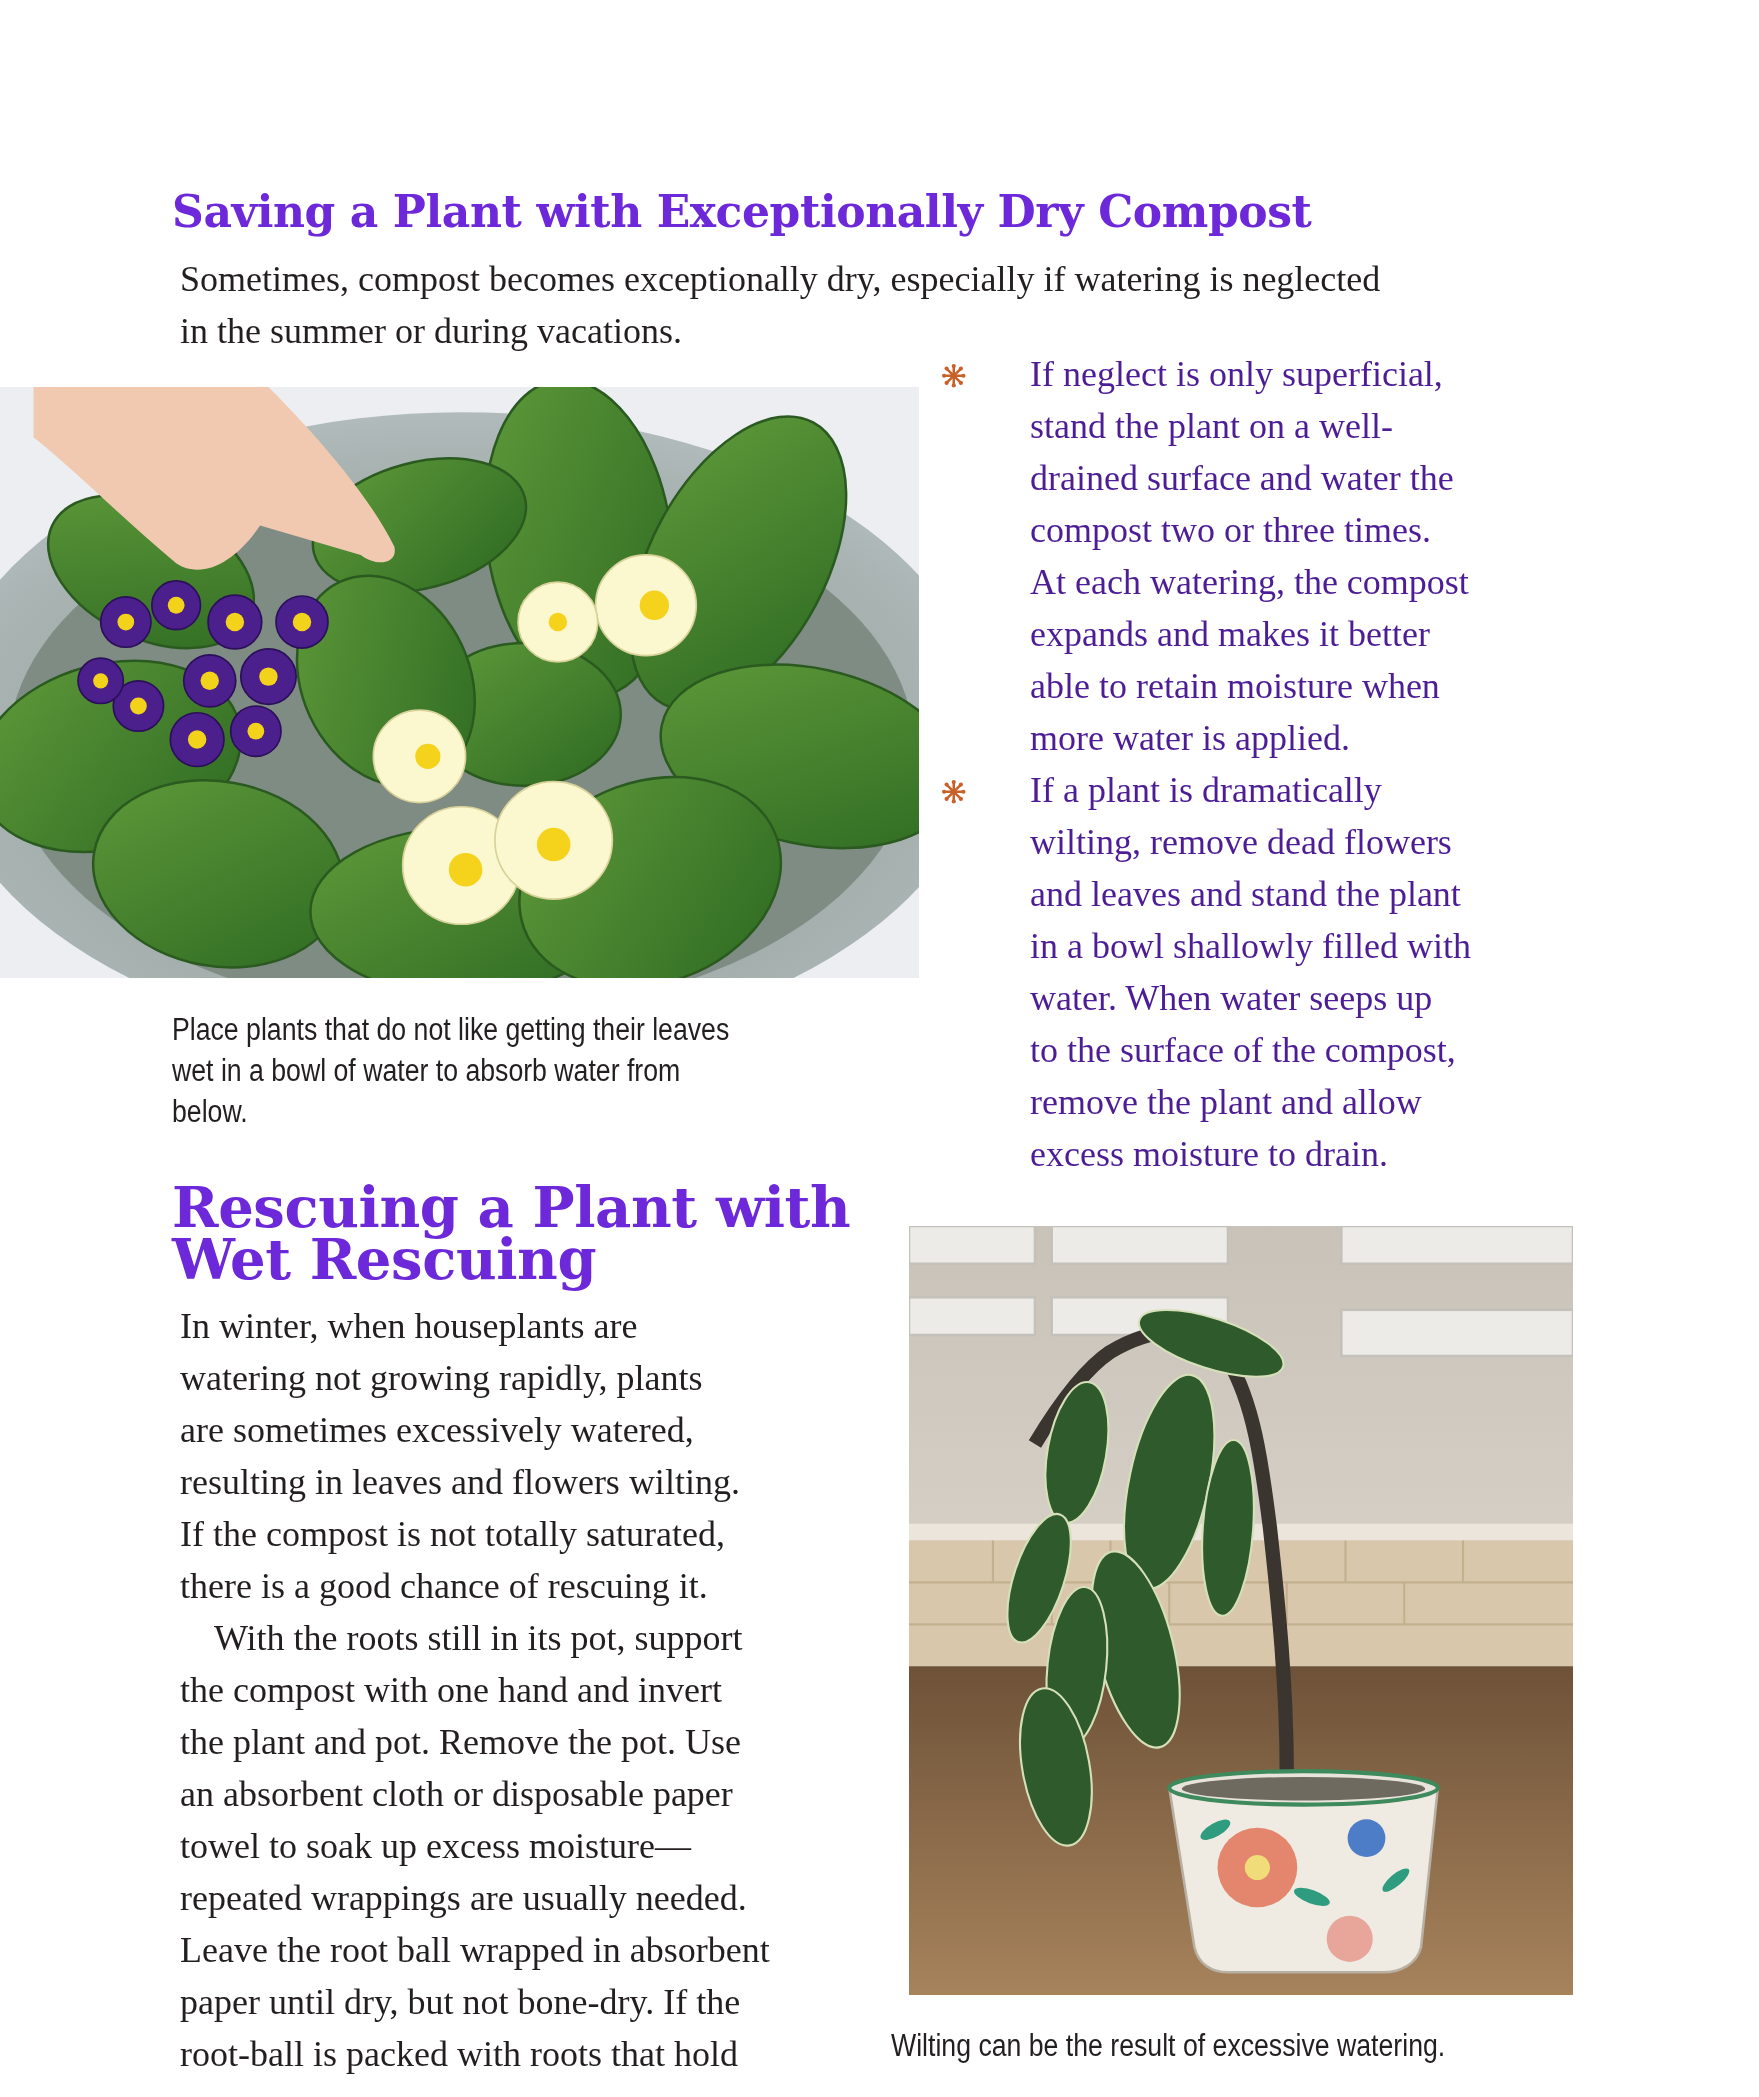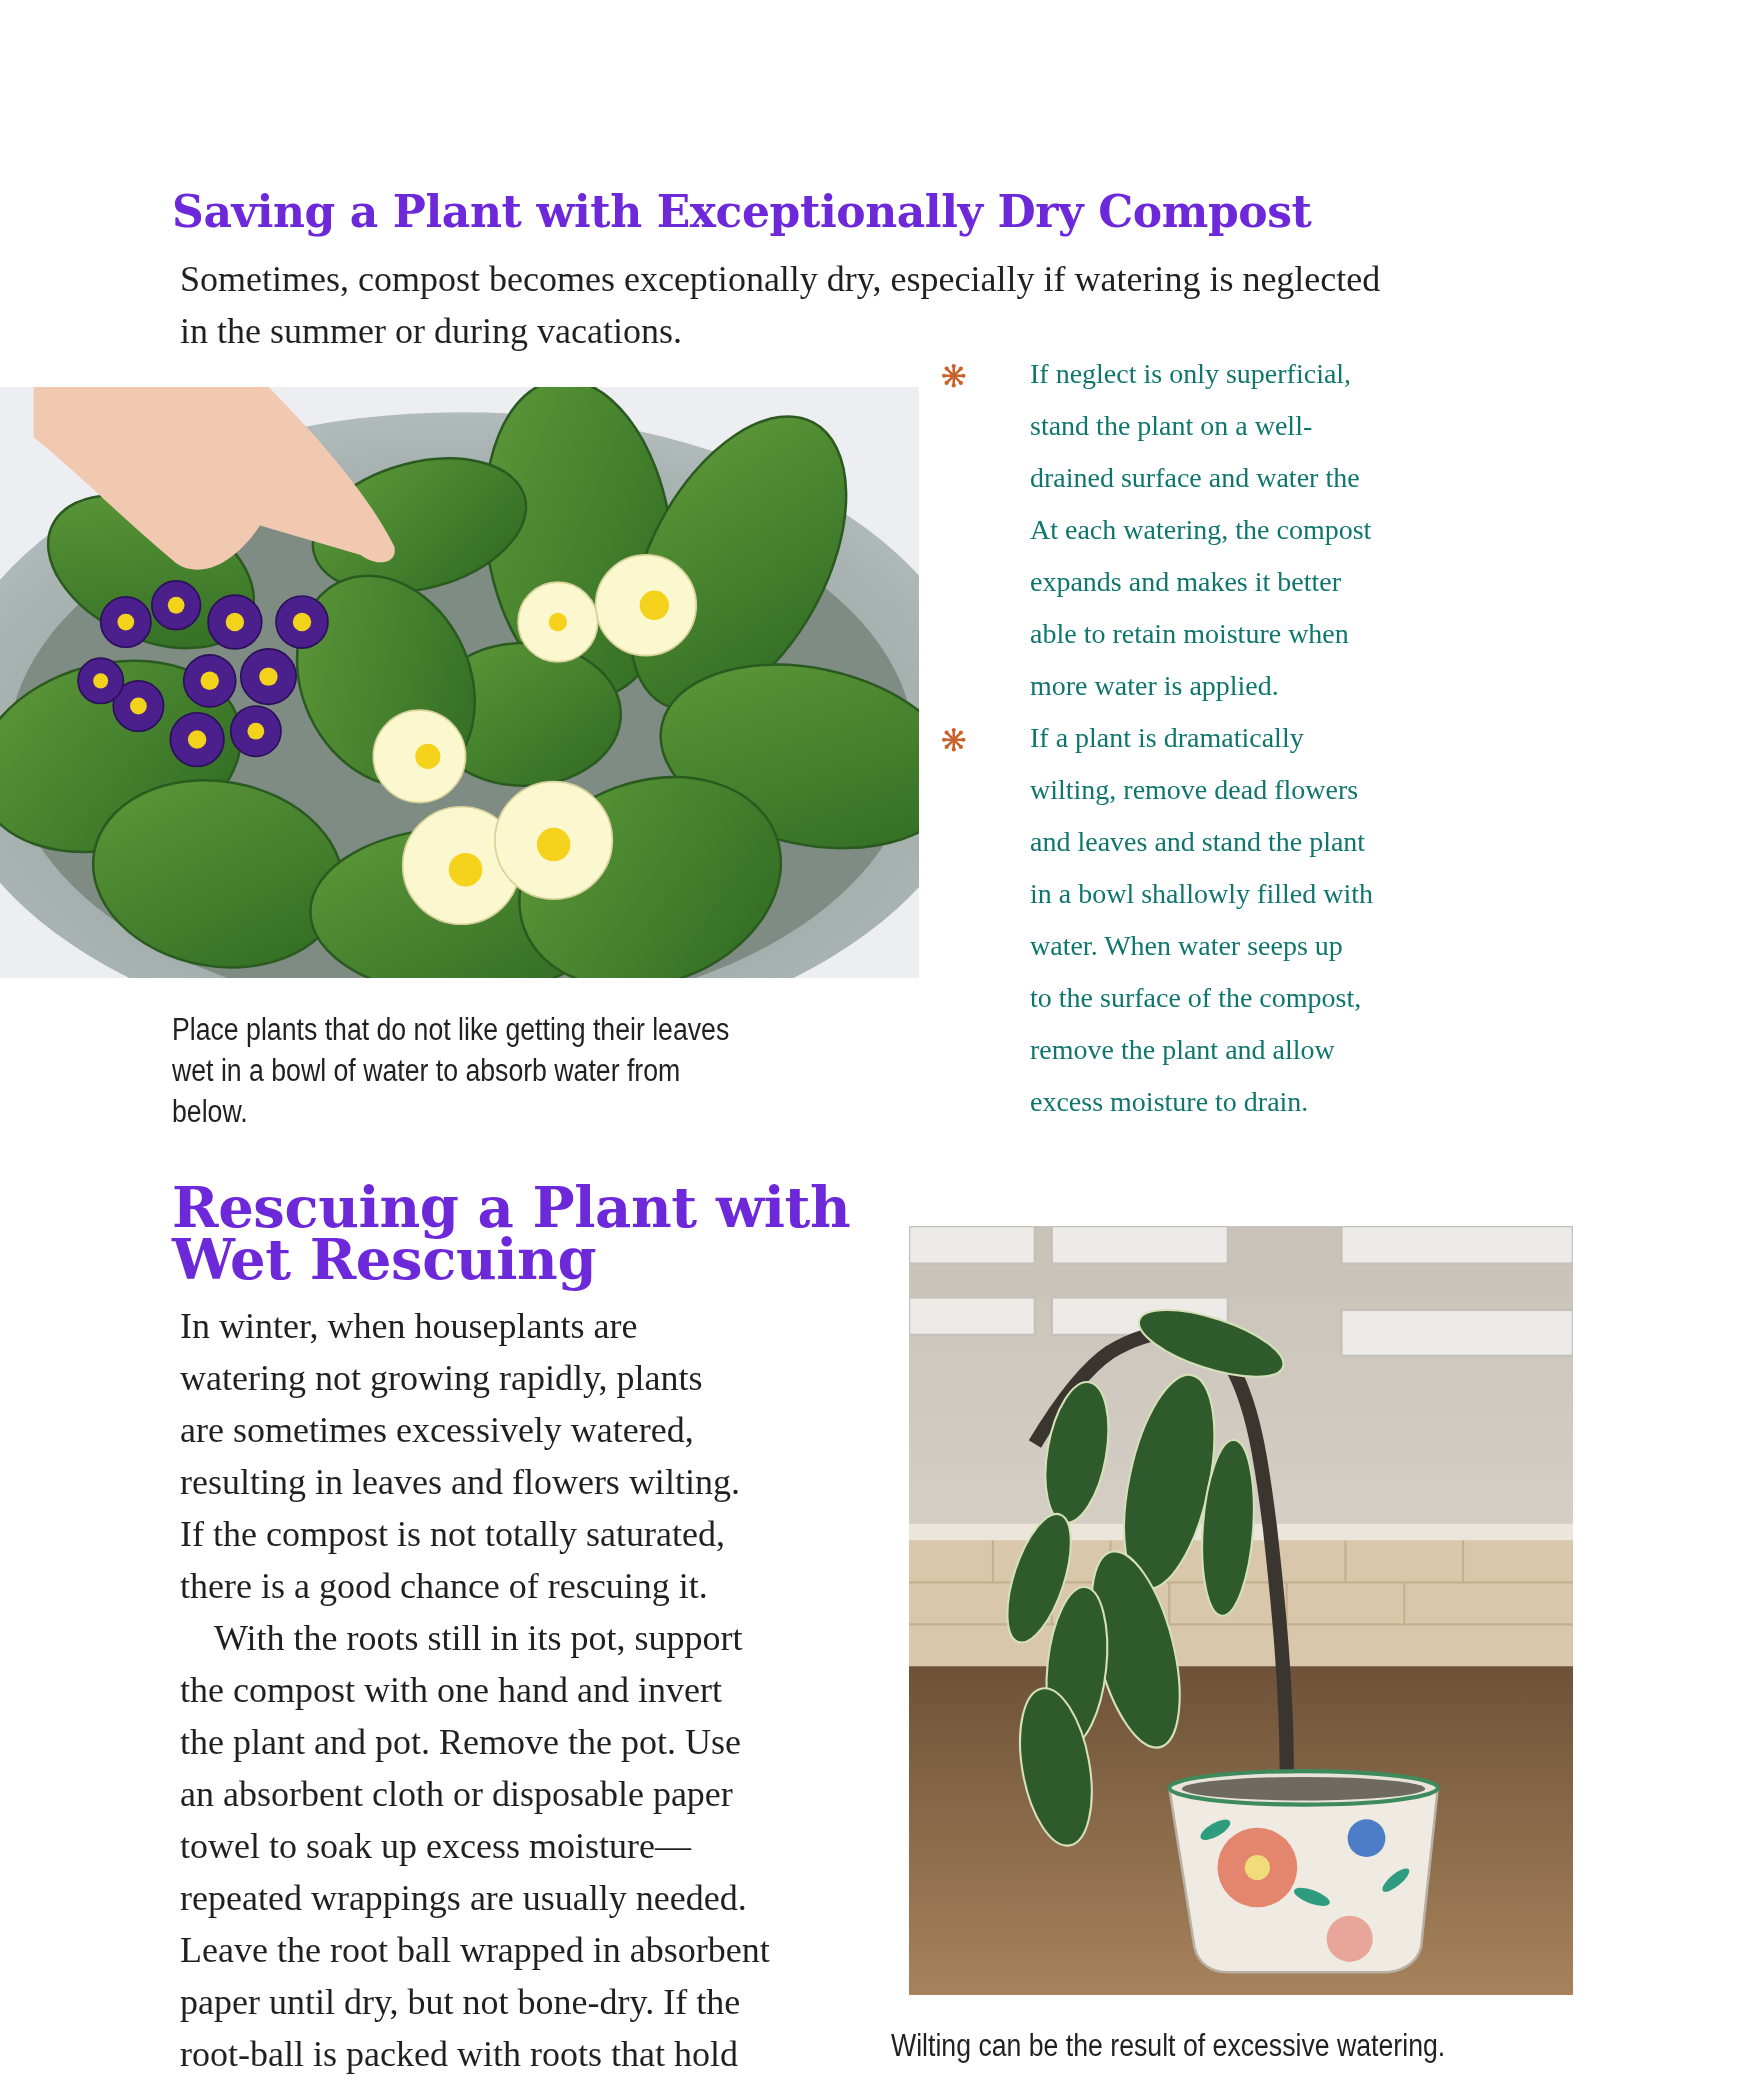--- a/index.html
+++ b/index.html
@@ -17,21 +17,21 @@
     font-family: "Liberation Serif", "DejaVu Serif", serif;
     font-size: 36px; line-height: 52px; font-weight: normal;
   }
   .intro { left: 172px; top: 245px; width: 1426px; }
   .intro .line { display: block; white-space: nowrap; }
   .left-col { left: 172px; top: 1292px; width: 738px; }
   .left-col .line { display: block; white-space: nowrap; }
   .left-col .indent { padding-left: 34px; }
   .bullets { position: absolute; left: 942px; top: 348px; width: 650px; margin: 0; padding: 0; list-style: none; }
   .bullet-item { position: relative; padding-left: 88px; }
-  .bullet-item .line { display: block; white-space: nowrap; font-family: "Liberation Serif", "DejaVu Serif", serif; font-size: 28px; line-height: 52px; color: #0f766e; }
+  .bullet-item .line { display: block; white-space: nowrap; font-family: "Liberation Serif", "DejaVu Serif", serif; font-size: 36px; line-height: 52px; color: #4c1d95; }
   .bullet-icon { position: absolute; left: 0px; top: 16px; width: 23.5px; height: 23.5px; }
   .photo { position: absolute; overflow: hidden; }
   .photo svg { display: block; width: 100%; height: 100%; }
   .photo-1 { left: 0; top: 387px; width: 919px; height: 591px; }
   .photo-2 { left: 909px; top: 1226px; width: 664px; height: 769px; }
   .caption {
     position: absolute; margin: 0; color: #231f20;
     font-family: "Liberation Sans", "DejaVu Sans", sans-serif;
     font-size: 31px; line-height: 41px;
   }
@@ -148,20 +148,21 @@
             <circle cx="51" cy="28" r="5"></circle>
           <circle cx="11" cy="11" r="5"></circle>
             <circle cx="45" cy="45" r="5"></circle>
           <circle cx="45" cy="11" r="5"></circle>
             <circle cx="11" cy="45" r="5"></circle>
         </g>
       </svg>
       <span class="line">If neglect is only superficial,</span>
       <span class="line">stand the plant on a well-</span>
       <span class="line">drained surface and water the</span>
+      <span class="line">compost two or three times.</span>
       <span class="line">At each watering, the compost</span>
       <span class="line">expands and makes it better</span>
       <span class="line">able to retain moisture when</span>
       <span class="line">more water is applied.</span>
     </li>
     <li class="bullet-item">
       <svg class="bullet-icon" viewBox="0 0 56 56">
         <g stroke="#c8612a" stroke-width="6" stroke-linecap="round">
           <line x1="28" y1="6" x2="28" y2="50"></line>
             <line x1="6" y1="28" x2="50" y2="28"></line>

